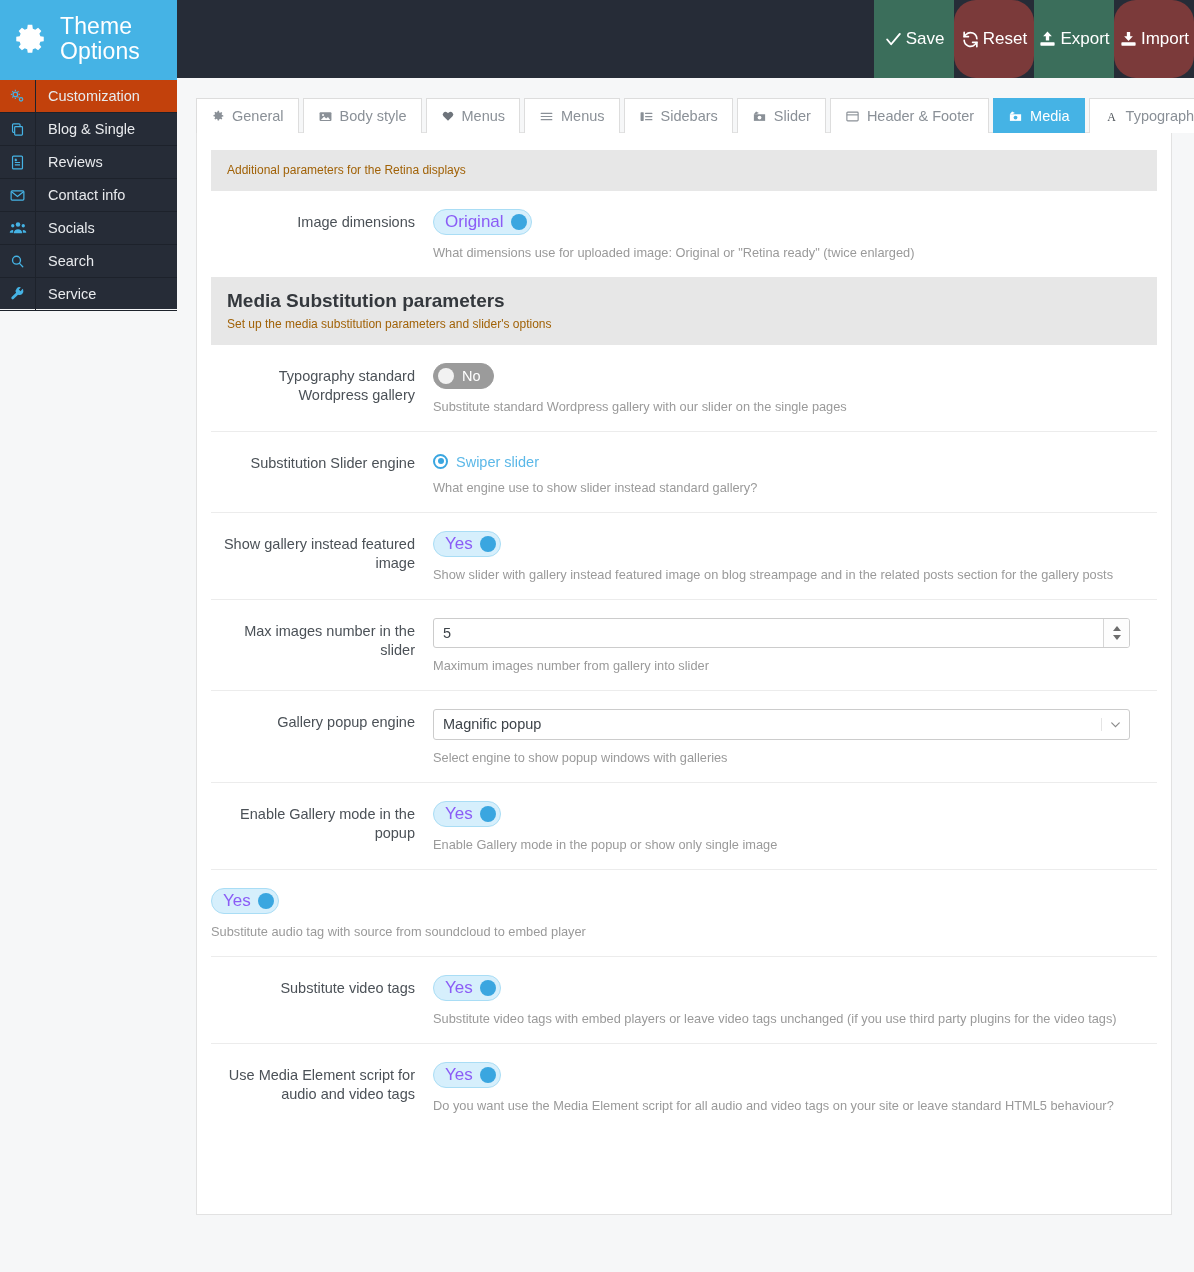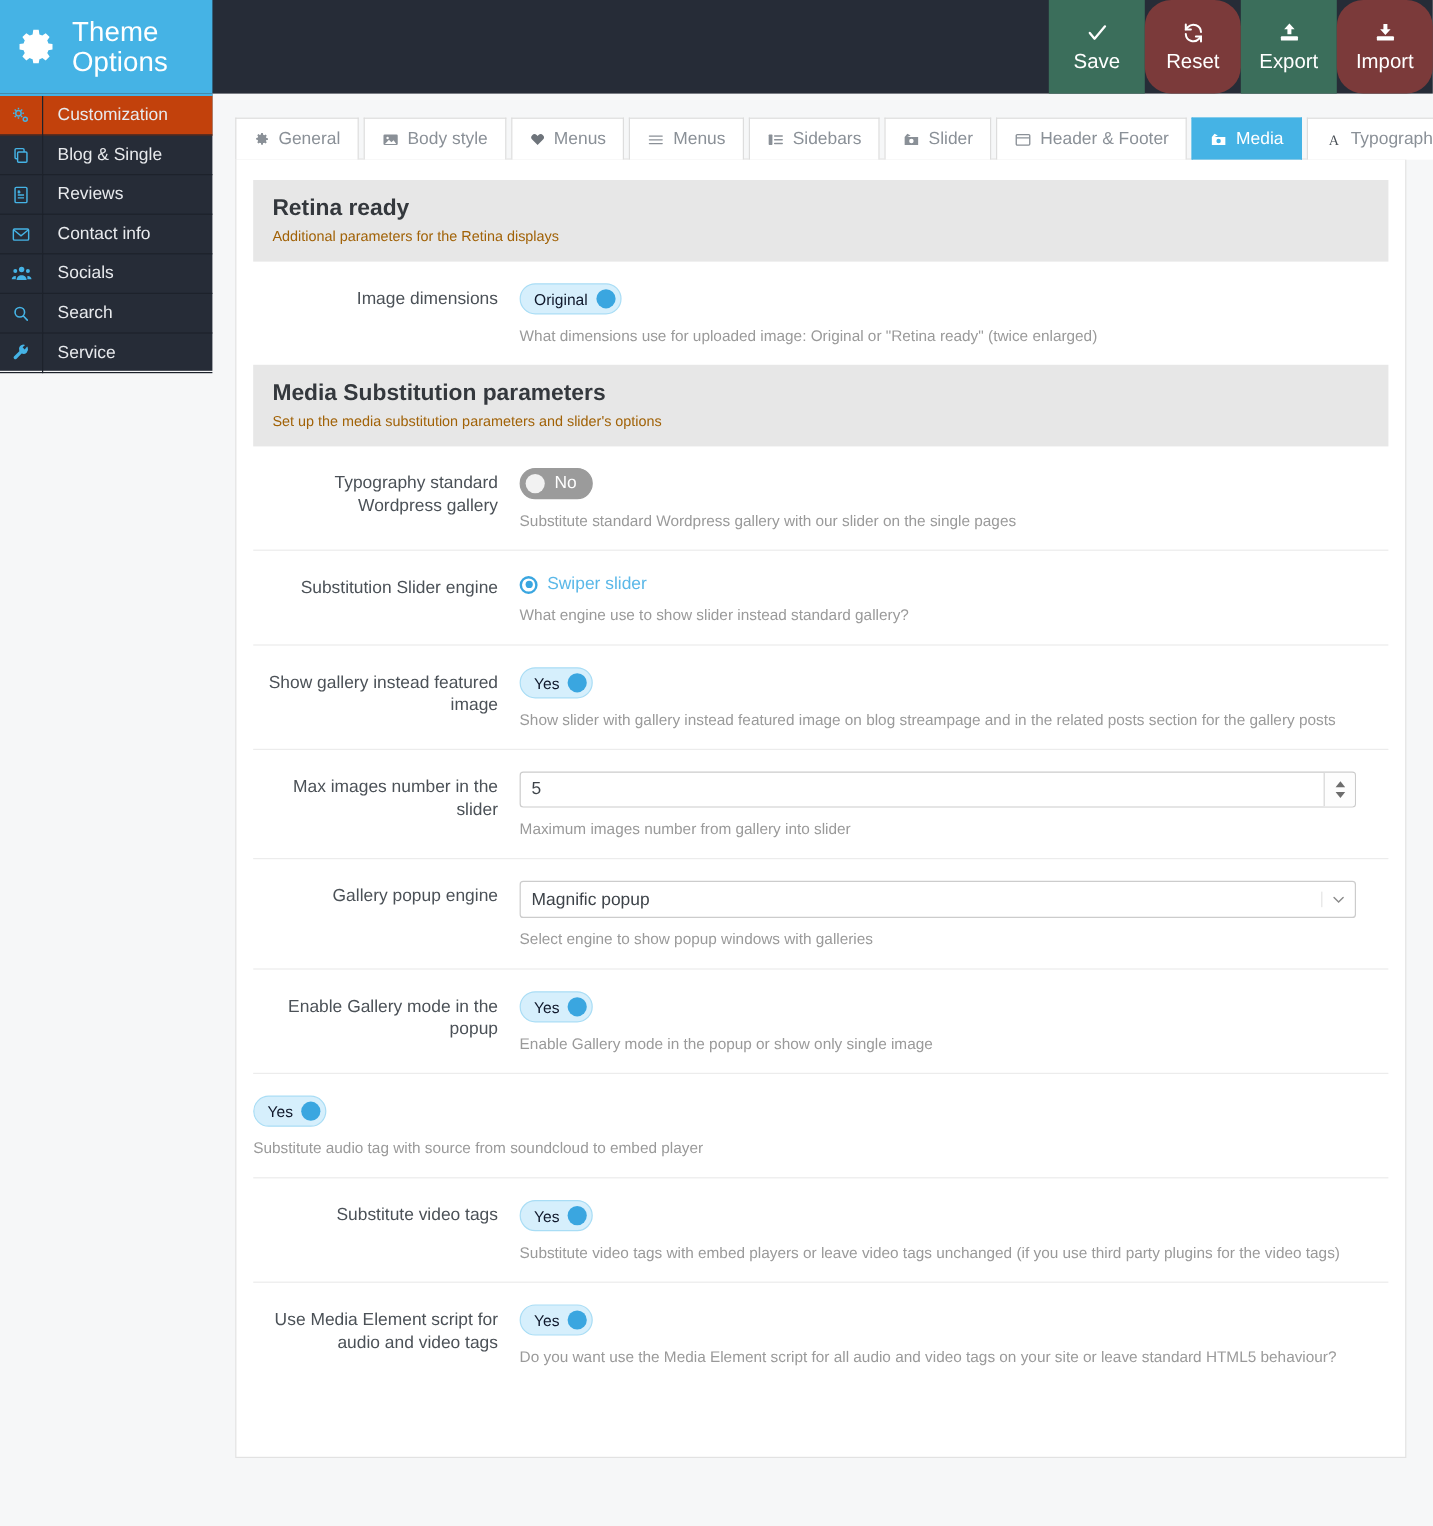--- a/index.html
+++ b/index.html
@@ -30,21 +30,21 @@
     color: #ffffff;
     font-size: 23px;
     line-height: 25px;
     font-weight: 400;
     letter-spacing: .1px;
   }
   .topbar-spacer { flex: 1 1 auto; }
   .topbar-actions { display: flex; height: 78px; }
   .tb-btn {
     width: 80px; height: 78px;
-    display: flex; flex-direction: column;
+    display: flex; flex-direction: row;
     align-items: center; justify-content: center;
     gap: 3px;
     color: #ffffff;
     font-size: 17px;
     cursor: pointer;
     border: none;
     font-family: "Liberation Sans", sans-serif;
   }
   .tb-btn .tb-ico { height: 23px; display: flex; align-items: center; justify-content: center; }
   .tb-green { background: #3b6e5b; }
@@ -156,41 +156,41 @@
     height: 26px;
     border-radius: 13px;
     cursor: pointer;
     user-select: none;
   }
   .toggle.on {
     background: #d6effc;
     border: 1px solid #a9ddf5;
     padding: 0 4px 0 11px;
   }
-  .toggle.on .tg-text { color: #0f172a; font-size: 13px; margin-right: 7px; }
+  .toggle.on .tg-text { color: #8b5cf6; font-size: 17px; margin-right: 7px; }
   .toggle.on .tg-knob {
     width: 16px; height: 16px; border-radius: 50%;
     background: #3aa6e0;
   }
   .toggle.off {
     background: #9b9b9b;
     border: 1px solid #9b9b9b;
     padding: 0 12px 0 4px;
     flex-direction: row;
   }
   .toggle.off .tg-knob {
     width: 16px; height: 16px; border-radius: 50%;
     background: #f2f2f2;
     margin-right: 8px;
   }
   .toggle.off .tg-text { color: #ffffff; font-size: 14.5px; }
 
   
   .radio-opt {
-    display: inline-flex; align-items: center; gap: 8px;
+    display: inline-flex; gap: 8px;
     cursor: pointer;
   }
   .radio-ring {
     width: 15px; height: 15px; border-radius: 50%;
     border: 2px solid #3aa6e0;
     display: flex; align-items: center; justify-content: center;
   }
   .radio-dot { width: 6px; height: 6px; border-radius: 50%; background: #3aa6e0; }
   .radio-label { color: #5bb8e8; font-size: 14.5px; }
 
@@ -476,21 +476,20 @@
         </svg>
     </span>
     <span>Typography</span>
   </div>
 </div>
 
 <div class="panel">
   <div class="panel-inner">
 
     <div class="sec-head">
-      <div class="sec-title">Retina ready</div>
       <div class="sec-sub">Additional parameters for the Retina displays</div>
     </div>
 
     <div class="row no-line">
       <div class="row-label">Image dimensions</div>
       <div class="row-field">
         <div class="toggle on">
           <span class="tg-text">Original</span>
           <span class="tg-knob"></span>
         </div>

